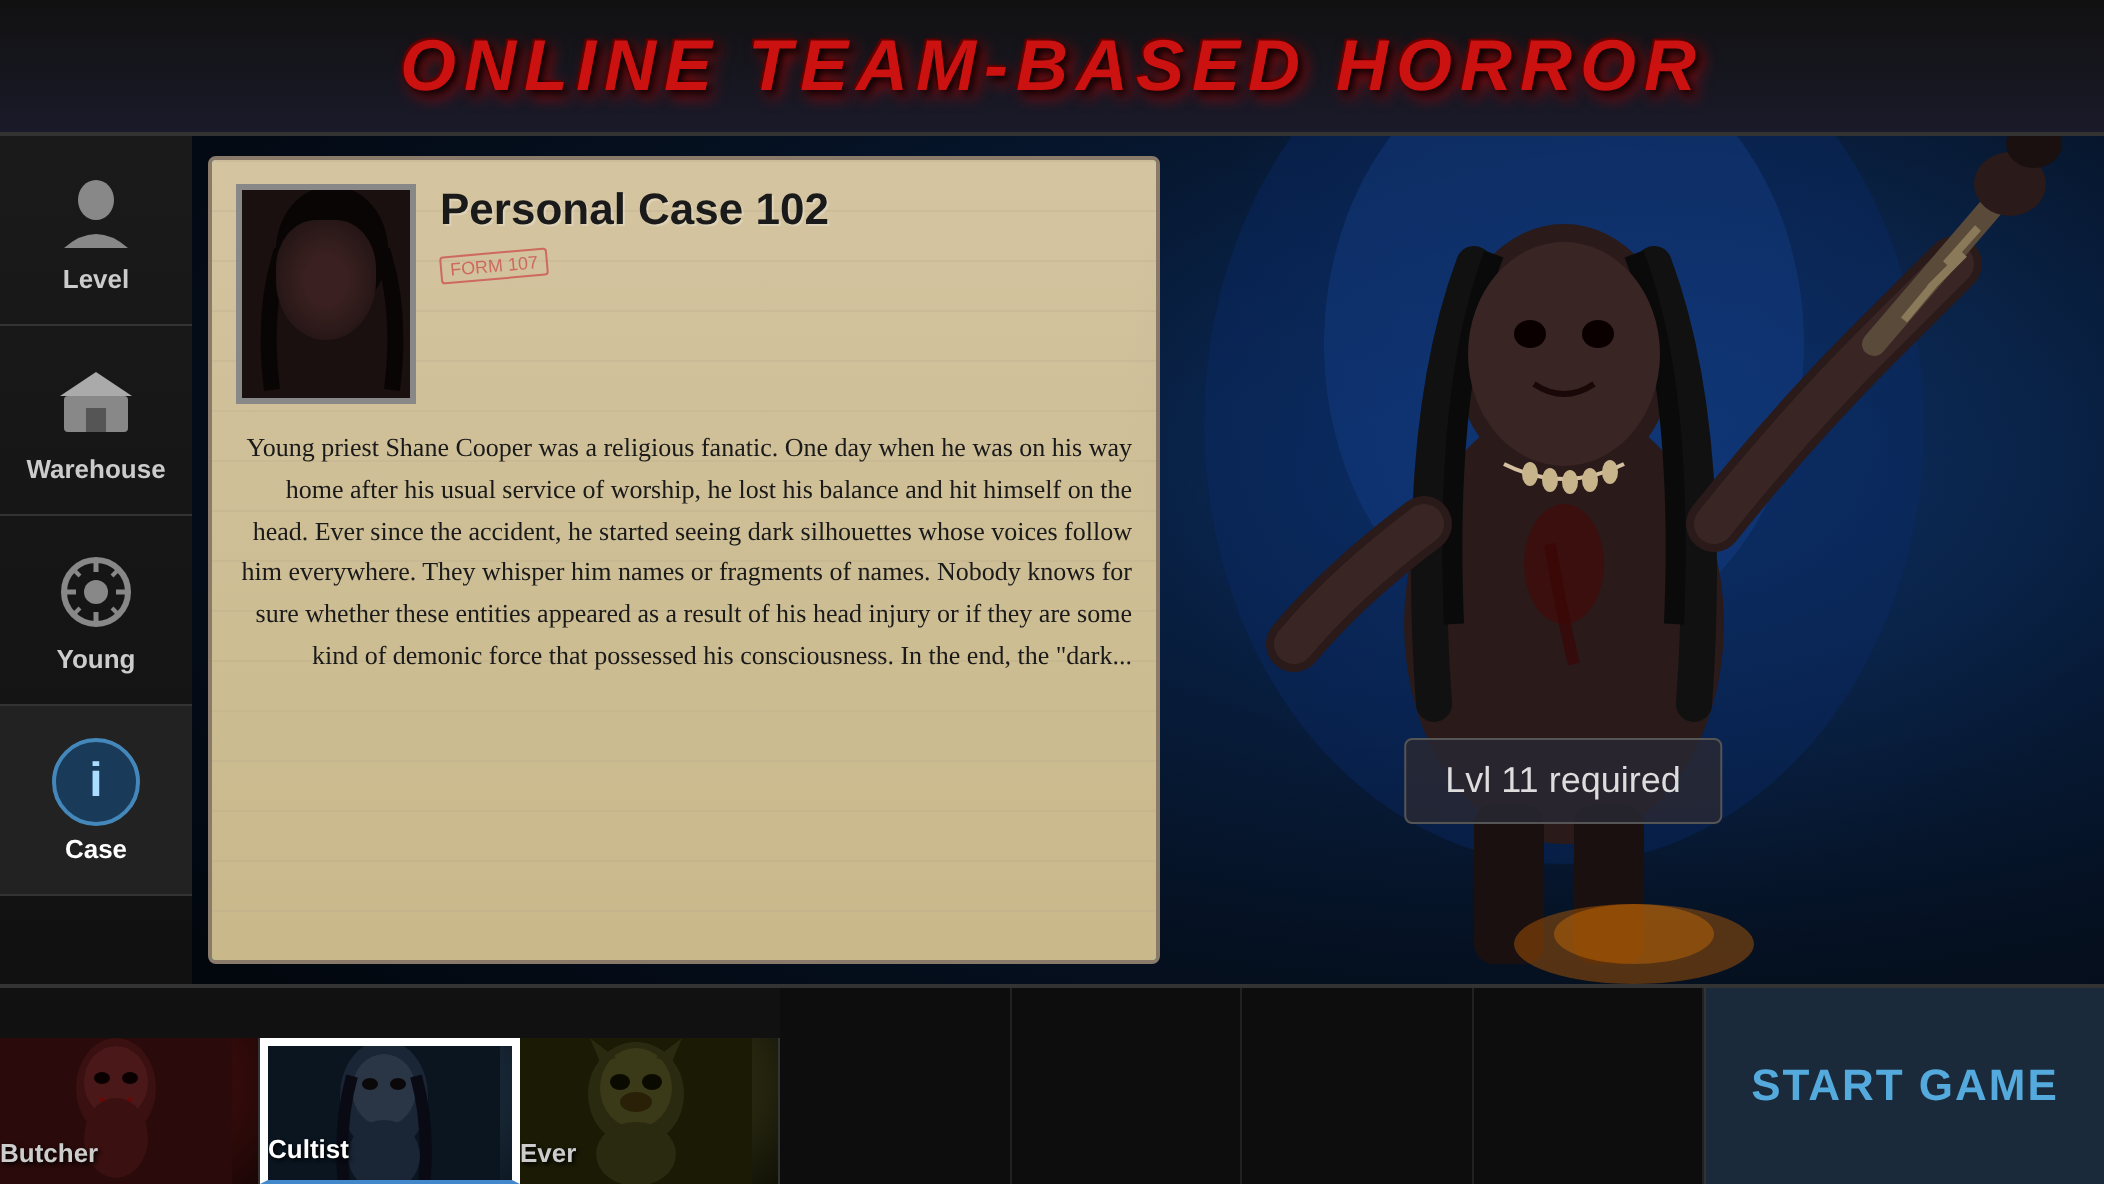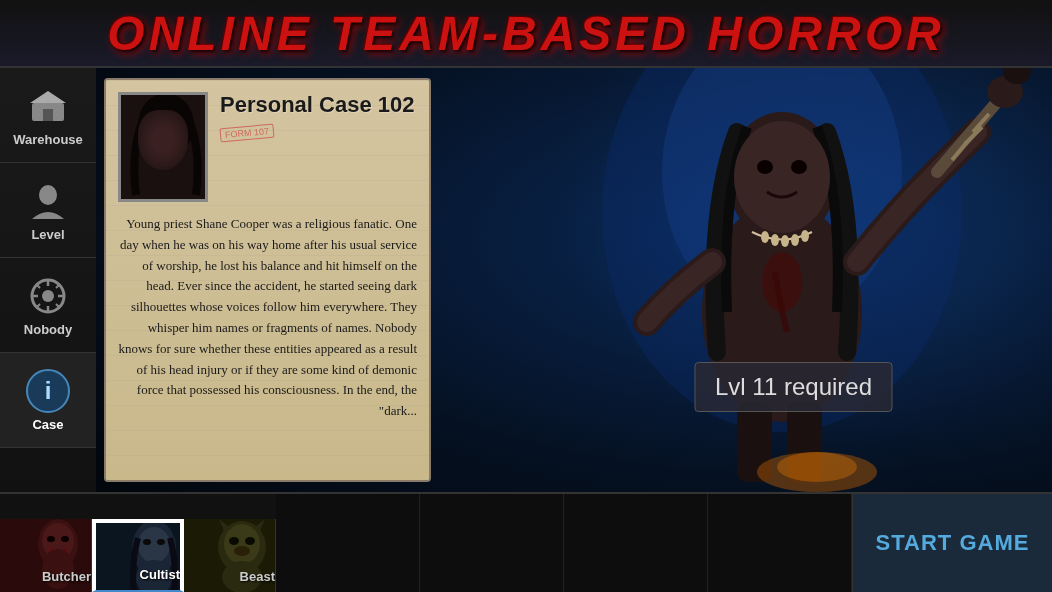--- a/index.html
+++ b/index.html
@@ -26,21 +26,21 @@
       left: 0;
       right: 0;
       height: 68px;
       background: linear-gradient(180deg, #111 0%, #1a1a2a 100%);
       display: flex;
       align-items: center;
       justify-content: center;
       border-bottom: 2px solid #333;
     }
     .title-text {
-      font-size: 48px;
+      font-size: 36px;
       font-weight: 900;
       color: #cc1111;
       text-transform: uppercase;
       letter-spacing: 4px;
       text-shadow: 2px 2px 4px #000, -1px -1px 0 #660000, 3px 3px 8px #ff0000aa;
       font-style: italic;
     }
 
     
     .sidebar {
@@ -108,21 +108,21 @@
       left: 96px;
       right: 0;
       bottom: 100px;
     }
 
     
     .case-card {
       position: absolute;
       top: 10px;
       left: 8px;
-      width: 327px;
+      width: 476px;
       bottom: 10px;
       background: #5eead4;
       border: 2px solid #8a7a6a;
       border-radius: 4px;
       padding: 12px;
       overflow: hidden;
     }
     .case-card::before {
       content: '';
       position: absolute;
@@ -248,43 +248,42 @@
     
     .level-badge {
       position: absolute;
       bottom: 80px;
       left: 50%;
       transform: translateX(-50%);
       background: rgba(40,40,50,0.85);
       border: 1px solid #555;
       border-radius: 4px;
       padding: 10px 20px;
-      font-size: 24px;
+      font-size: 18px;
       color: #ddd;
       white-space: nowrap;
-      margin-left: 12px;
     }
 
     
     .bottom-bar {
       position: absolute;
       bottom: 0;
       left: 0;
       right: 0;
       height: 100px;
       background: #111;
       display: flex;
       align-items: stretch;
       border-top: 2px solid #333;
     }
     .character-slot {
-      width: 92px;
+      width: 130px;
       display: flex;
       flex-direction: column;
-      align-items: flex-end;
+      align-items: flex-start;
       justify-content: flex-end;
       padding-bottom: 8px;
       cursor: pointer;
       border-right: 1px solid #333;
       position: relative;
       overflow: hidden;
       margin-top: 25px;
     }
     .character-slot.active {
       border: 4px solid #ffffff;
@@ -352,55 +351,55 @@
 <div class="bg"></div>
 
 <div class="title-bar">
   <span class="title-text">ONLINE TEAM-BASED HORROR</span>
 </div>
 
 <div class="sidebar">
 
   <div class="sidebar-item">
     <div class="sidebar-icon">
+      <svg width="40" height="40" viewBox="0 0 40 40">
+        <ellipse cx="20" cy="14" rx="9" ry="10" fill="#888"></ellipse>
+        <path d="M4,38 Q20,24 36,38" fill="#888"></path>
+      </svg>
+    </div>
+    <span class="sidebar-label">Level</span>
+  </div>
+
+  <div class="sidebar-item">
+    <div class="sidebar-icon">
       <svg width="38" height="34" viewBox="0 0 38 34">
         <rect x="3" y="14" width="32" height="18" rx="2" fill="#888"></rect>
         <polygon points="19,2 37,14 1,14" fill="#aaa"></polygon>
         <rect x="14" y="20" width="10" height="12" fill="#555"></rect>
       </svg>
     </div>
     <span class="sidebar-label">Warehouse</span>
-  </div>
-
-  <div class="sidebar-item">
-    <div class="sidebar-icon">
-      <svg width="40" height="40" viewBox="0 0 40 40">
-        <ellipse cx="20" cy="14" rx="9" ry="10" fill="#888"></ellipse>
-        <path d="M4,38 Q20,24 36,38" fill="#888"></path>
-      </svg>
-    </div>
-    <span class="sidebar-label">Level</span>
   </div>
 
   <div class="sidebar-item">
     <div class="sidebar-icon">
       <svg width="38" height="38" viewBox="0 0 38 38">
         <circle cx="19" cy="19" r="16" fill="none" stroke="#888" stroke-width="3"></circle>
         <circle cx="19" cy="19" r="6" fill="#888"></circle>
         <line x1="19" y1="3" x2="19" y2="9" stroke="#888" stroke-width="2.5"></line>
         <line x1="19" y1="29" x2="19" y2="35" stroke="#888" stroke-width="2.5"></line>
         <line x1="3" y1="19" x2="9" y2="19" stroke="#888" stroke-width="2.5"></line>
         <line x1="29" y1="19" x2="35" y2="19" stroke="#888" stroke-width="2.5"></line>
         <line x1="7" y1="7" x2="11" y2="11" stroke="#888" stroke-width="2"></line>
         <line x1="27" y1="27" x2="31" y2="31" stroke="#888" stroke-width="2"></line>
         <line x1="31" y1="7" x2="27" y2="11" stroke="#888" stroke-width="2"></line>
         <line x1="11" y1="27" x2="7" y2="31" stroke="#888" stroke-width="2"></line>
       </svg>
     </div>
-    <span class="sidebar-label">Nobody</span>
+    <span class="sidebar-label">Young</span>
   </div>
 
   <div class="sidebar-item active">
     <div class="info-circle">i</div>
     <span class="sidebar-label">Case</span>
   </div>
 
 </div>
 
 <div class="main-content">
@@ -554,21 +553,21 @@
         <ellipse cx="50" cy="22" rx="5" ry="4" fill="#0a0a00"></ellipse>
         <ellipse cx="66" cy="22" rx="5" ry="4" fill="#0a0a00"></ellipse>
 
         <ellipse cx="58" cy="32" rx="8" ry="5" fill="#2a2008"></ellipse>
 
         <polygon points="40,12 35,0 48,10" fill="#2a2a10"></polygon>
         <polygon points="76,12 81,0 68,10" fill="#2a2a10"></polygon>
         <ellipse cx="58" cy="58" rx="20" ry="16" fill="#2a2a10"></ellipse>
       </svg>
     </div>
-    <span class="char-label">Beast</span>
+    <span class="char-label">Ever</span>
   </div>
 
   <div class="empty-slot" style="background:#0d0d0d;"></div>
   <div class="empty-slot" style="background:#0d0d0d;"></div>
   <div class="empty-slot" style="background:#0d0d0d;"></div>
   <div class="empty-slot" style="background:#0d0d0d;"></div>
 
   <div class="start-btn">
     <span class="start-btn-text">START GAME</span>
   </div>

